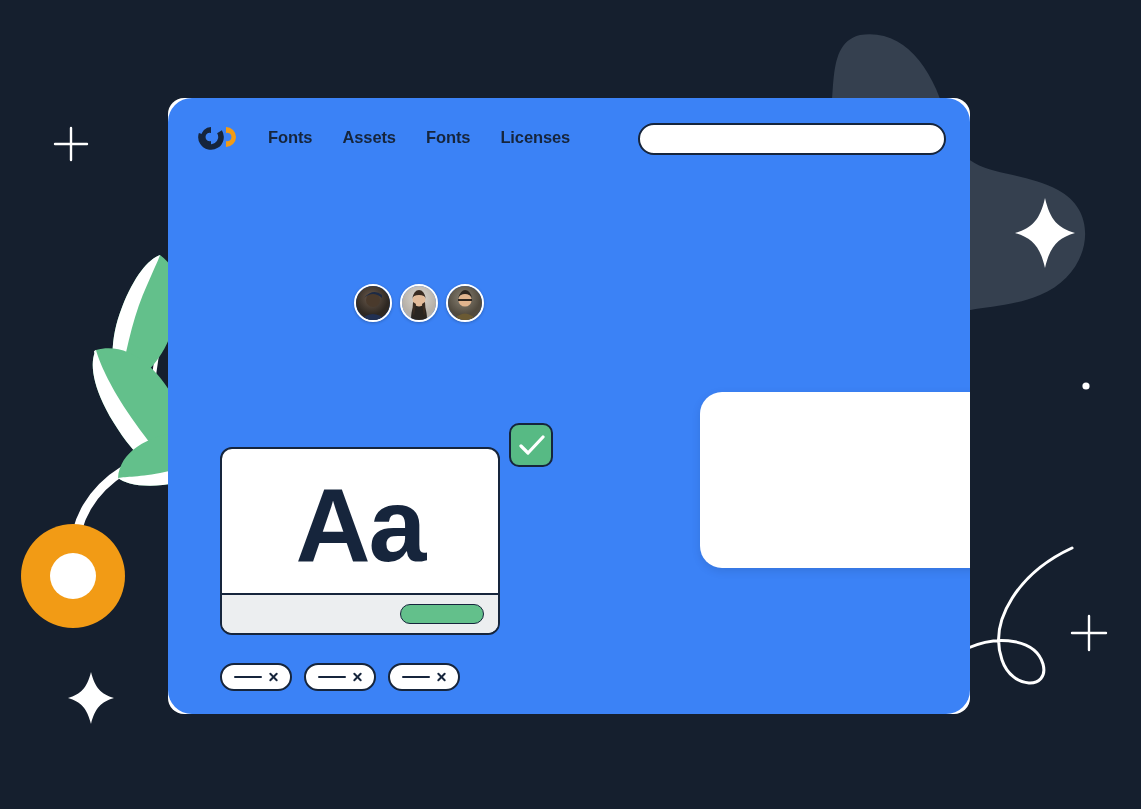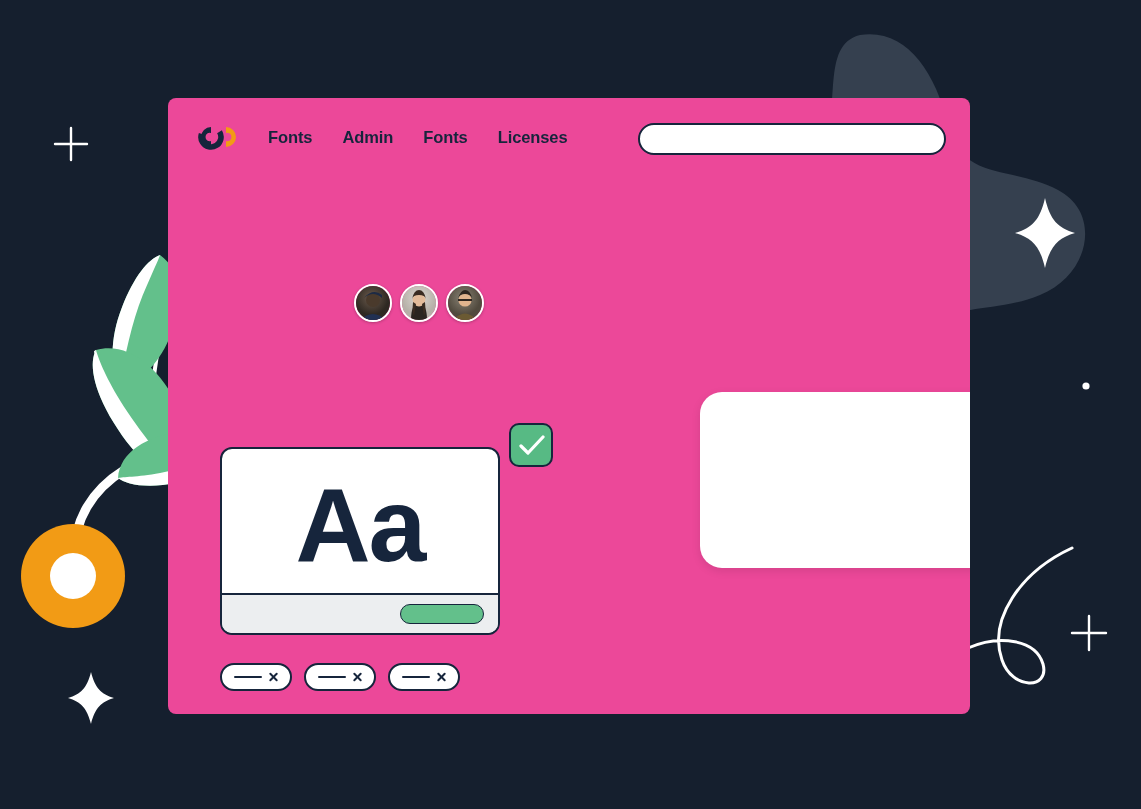--- a/index.html
+++ b/index.html
@@ -10,22 +10,22 @@
     position:relative;
   }
   #stage { position:absolute; inset:0; width:1141px; height:809px; }
   #stage > svg { position:absolute; top:0; left:0; }
 
   
   .app-panel {
     position:absolute;
     left:168px; top:98px;
     width:802px; height:616px;
-    background:#ec4899;
-    border-radius:8px;
+    background:#3b82f6;
+    border-radius:24px;
     overflow:hidden;
   }
   .topbar {
     position:absolute; left:0; top:0; width:100%; height:68px;
     display:flex; align-items:center;
   }
   .logo {
     position:absolute; left:28px; top:26px;
     width:50px; height:26px;
   }
@@ -389,21 +389,21 @@
       <div class="logo">
         <svg width="50" height="26" viewBox="0 0 50 26">
           <path d="M15 3 A10 10 0 1 0 15 23 L15 17 A4.2 4.2 0 1 1 15 9 Z" fill="#16253c"></path>
           <circle cx="15" cy="13" r="10" fill="none" stroke="#16253c" stroke-width="5.6" stroke-dasharray="40 24" transform="rotate(-32 15 13)"></circle>
           <path d="M30 3 A10 10 0 1 1 30 23 L30 17 A4.2 4.2 0 1 0 30 9 Z" fill="#f29b15"></path>
         </svg>
       </div>
 
       <div class="nav">
         <span class="nav-item">Fonts</span>
-        <span class="nav-item">Admin</span>
+        <span class="nav-item">Assets</span>
         <span class="nav-item">Fonts</span>
         <span class="nav-item">Licenses</span>
       </div>
 
       <div class="searchbar">
         <input type="text" value="" placeholder="" style="">
       </div>
     </div>
 
     <div class="aa-card">

